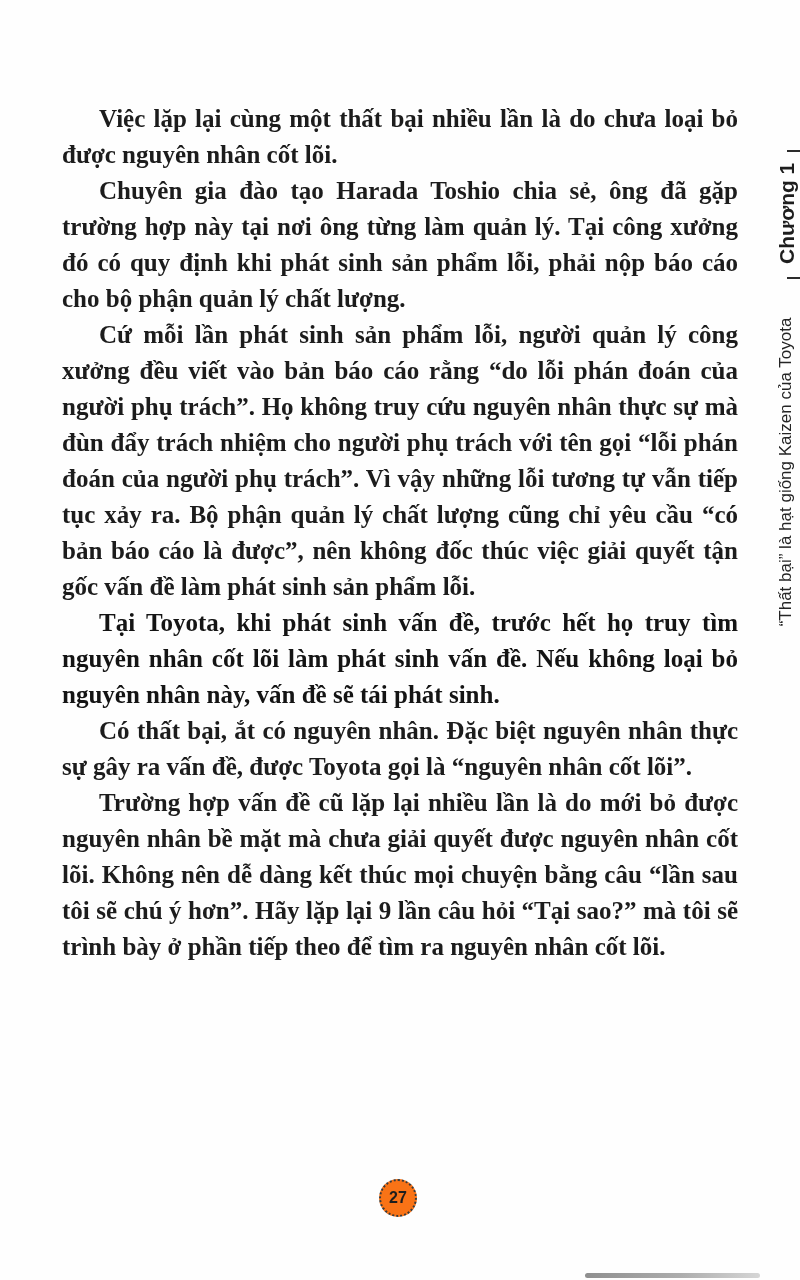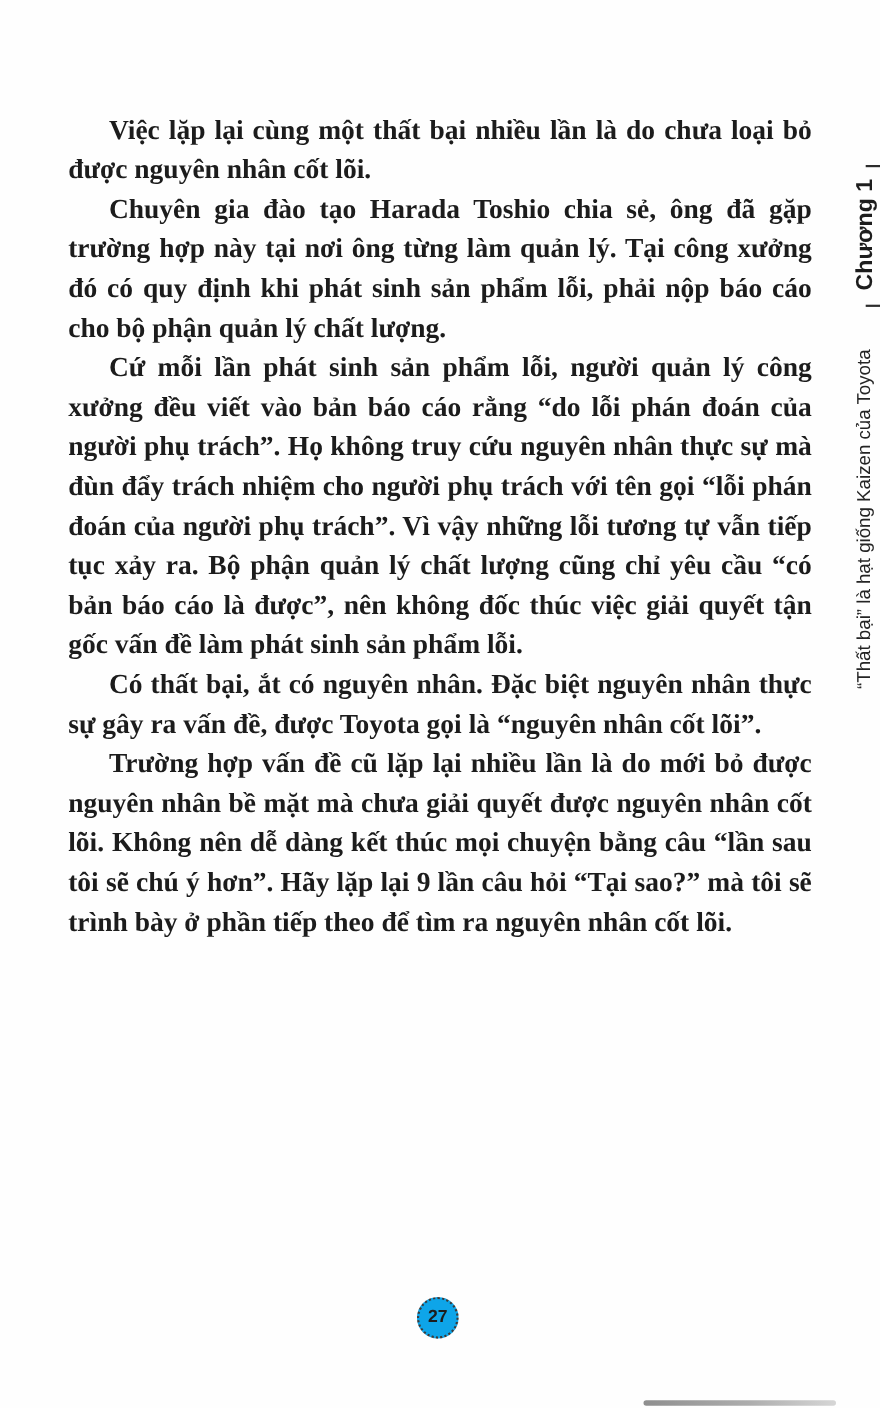--- a/index.html
+++ b/index.html
@@ -84,21 +84,21 @@
     height: 34px;
     border: 2px dotted #3a3a3a;
     border-radius: 50%;
     display: flex;
     align-items: center;
     justify-content: center;
     font-family: "Liberation Sans", "DejaVu Sans", sans-serif;
     font-weight: bold;
     font-size: 16px;
     color: #1d1d1d;
-    background: #0ea5e9;
+    background: #f97316;
   }
   
   .scan-bar {
     position: absolute;
     left: 585px;
     top: 1273px;
     width: 175px;
     height: 5px;
     border-radius: 3px;
     background: linear-gradient(90deg, #8f8f8f 0%, #adadad 55%, #d6d6d6 100%);
@@ -106,20 +106,21 @@
 </style>
 </head>
 <body>
 
 <div class="page">
 
   <div class="text-block">
     <p>Việc lặp lại cùng một thất bại nhiều lần là do chưa loại bỏ được nguyên nhân cốt lõi.</p>
     <p>Chuyên gia đào tạo Harada Toshio chia sẻ, ông đã gặp trường hợp này tại nơi ông từng làm quản lý. Tại công xưởng đó có quy định khi phát sinh sản phẩm lỗi, phải nộp báo cáo cho bộ phận quản lý chất lượng.</p>
     <p>Cứ mỗi lần phát sinh sản phẩm lỗi, người quản lý công xưởng đều viết vào bản báo cáo rằng “do lỗi phán đoán của người phụ trách”. Họ không truy cứu nguyên nhân thực sự mà đùn đẩy trách nhiệm cho người phụ trách với tên gọi “lỗi phán đoán của người phụ trách”. Vì vậy những lỗi tương tự vẫn tiếp tục xảy ra. Bộ phận quản lý chất lượng cũng chỉ yêu cầu “có bản báo cáo là được”, nên không đốc thúc việc giải quyết tận gốc vấn đề làm phát sinh sản phẩm lỗi.</p>
+    <p class="bold">Tại Toyota, khi phát sinh vấn đề, trước hết họ truy tìm nguyên nhân cốt lõi làm phát sinh vấn đề. Nếu không loại bỏ nguyên nhân này, vấn đề sẽ tái phát sinh.</p>
     <p>Có thất bại, ắt có nguyên nhân. Đặc biệt nguyên nhân thực sự gây ra vấn đề, được Toyota gọi là “nguyên nhân cốt lõi”.</p>
     <p>Trường hợp vấn đề cũ lặp lại nhiều lần là do mới bỏ được nguyên nhân bề mặt mà chưa giải quyết được nguyên nhân cốt lõi. Không nên dễ dàng kết thúc mọi chuyện bằng câu “lần sau tôi sẽ chú ý hơn”. Hãy lặp lại 9 lần câu hỏi “Tại sao?” mà tôi sẽ trình bày ở phần tiếp theo để tìm ra nguyên nhân cốt lõi.</p>
   </div>
 
   <div class="sidebar-tick tick-top"></div>
   <div class="chapter-label">Chương 1</div>
   <div class="sidebar-tick tick-mid"></div>
   <div class="chapter-title">“Thất bại” là hạt giống Kaizen của Toyota</div>
 
   <div class="page-badge">

